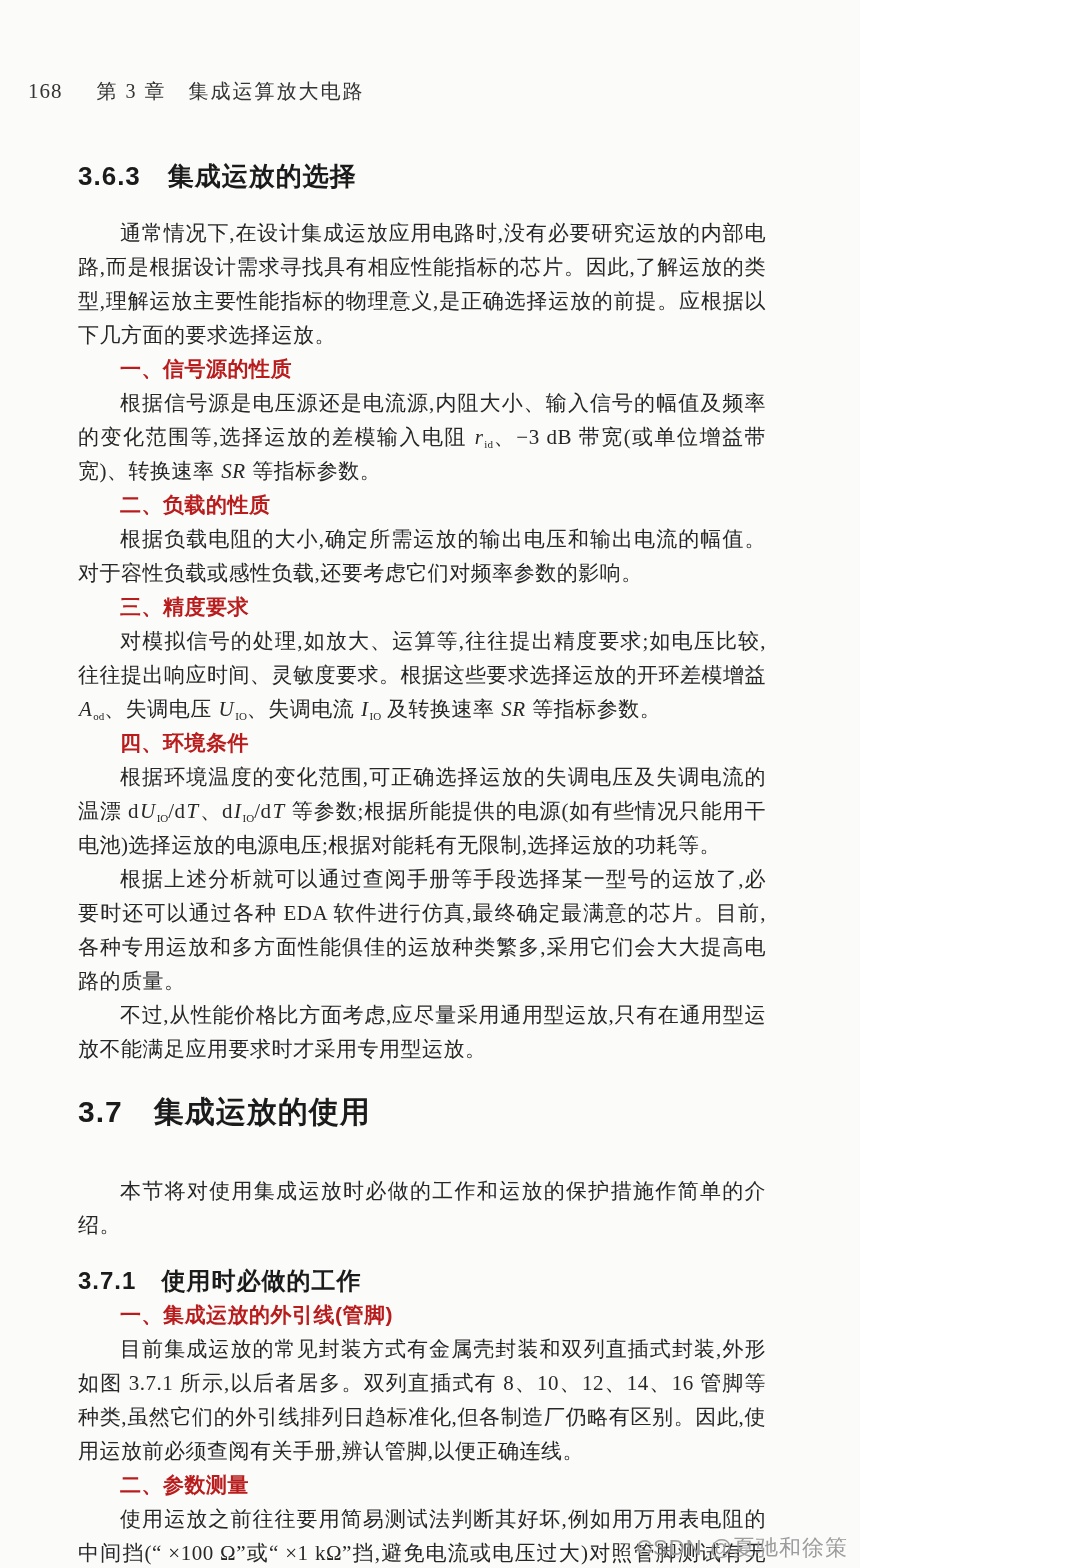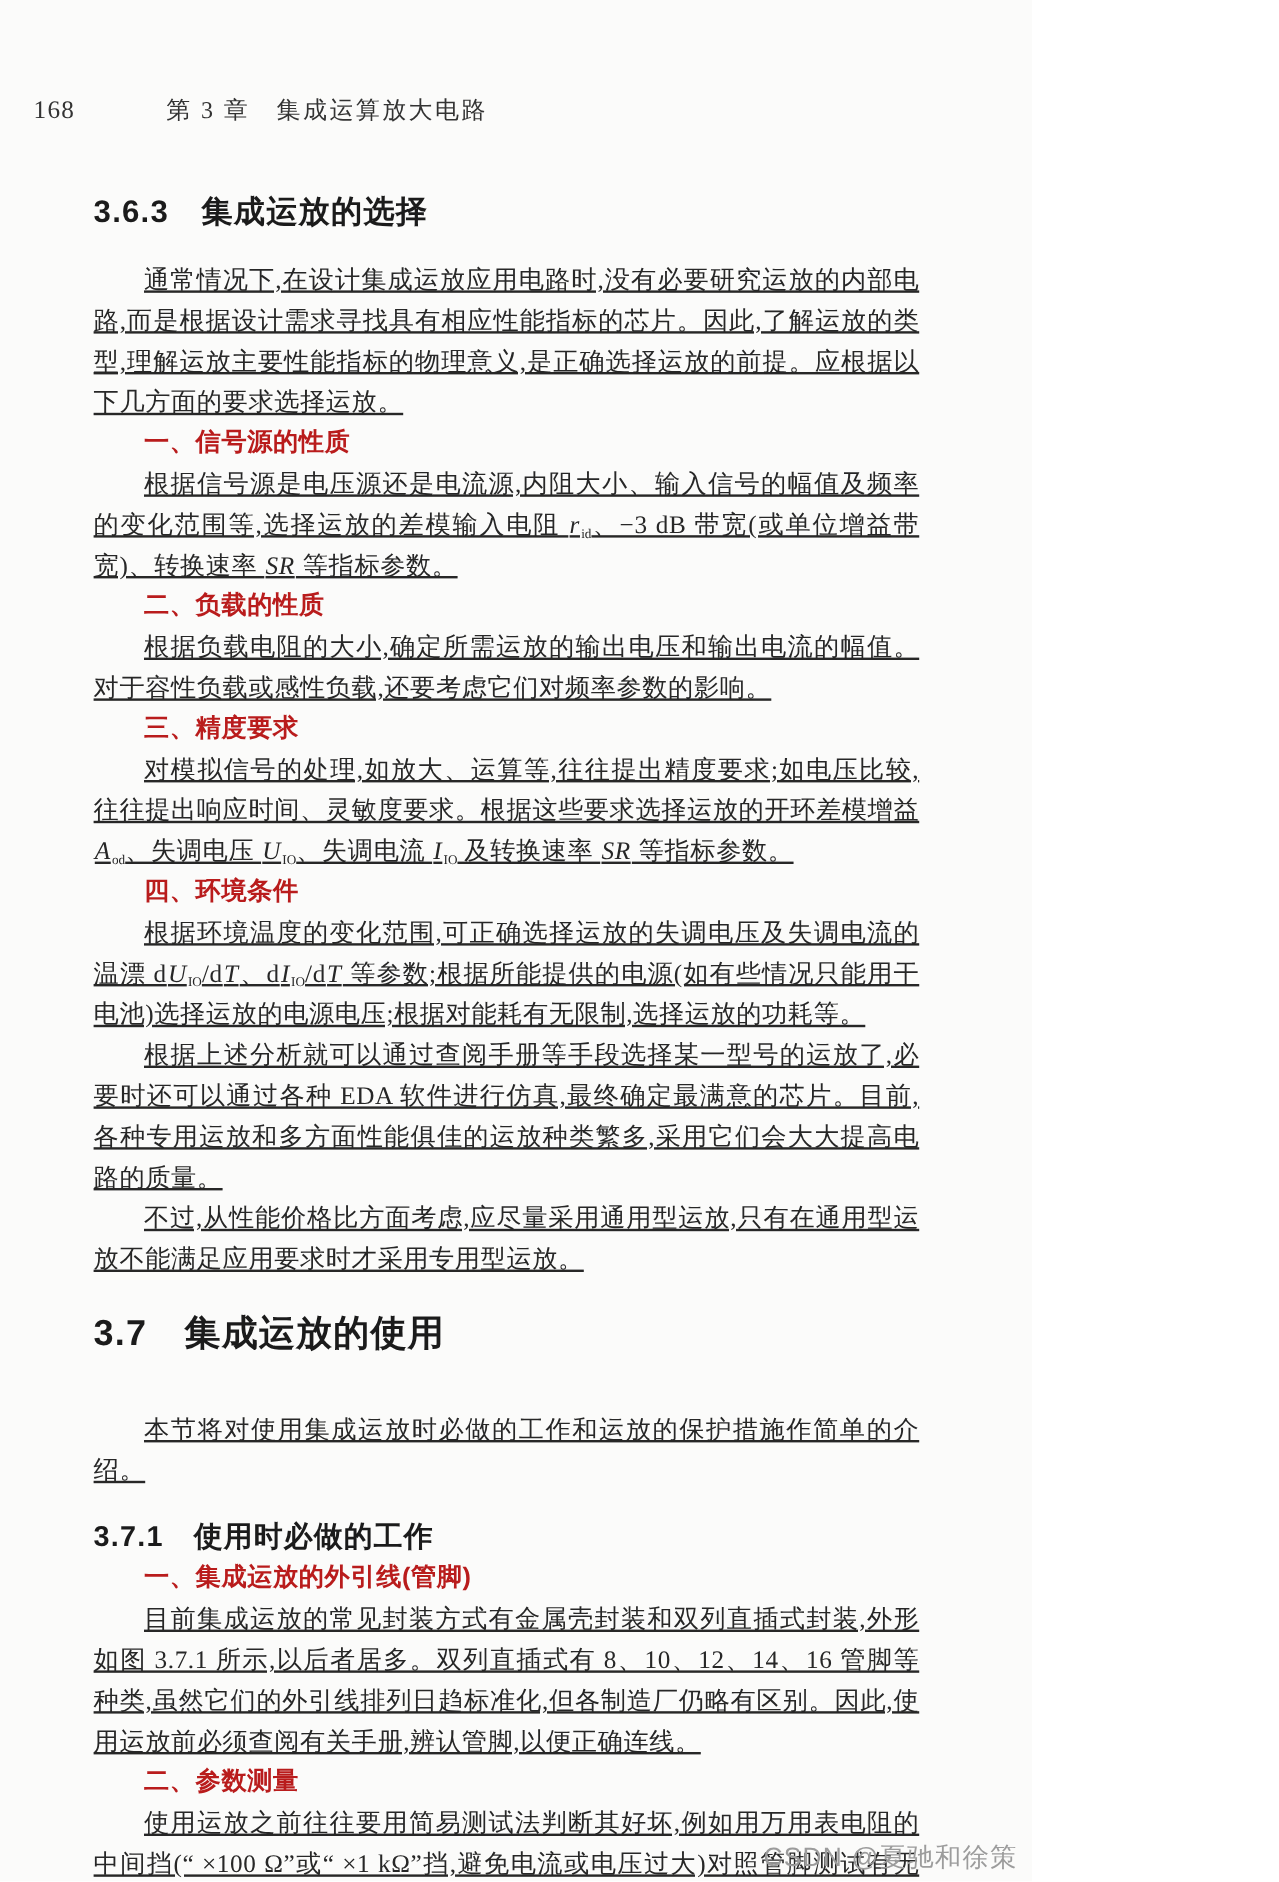--- a/index.html
+++ b/index.html
@@ -25,21 +25,21 @@
     font-size: 20px;
     color: #333;
     display: flex;
     align-items: baseline;
   }
   .running-head .pagenum {
     font-size: 21px;
     letter-spacing: 1px;
   }
   .running-head .chap {
-    margin-left: 76px;
+    margin-left: 34px;
     font-family: "Liberation Serif", "DejaVu Serif", serif;
     letter-spacing: 2px;
   }
   
   .content {
     position: absolute;
     left: 78px;
     right: 94px;
     top: 158px;
   }
@@ -72,21 +72,21 @@
   }
   p.body {
     margin: 0;
     font-size: 21px;
     line-height: 34px;
     text-align: justify;
     letter-spacing: 0.5px;
   }
   p.body.first { margin-top: 22px; }
   p.body.lead37 { margin-top: 42px; }
-  p.indent { text-indent: 2em; text-decoration: underline; }
+  p.indent { text-indent: 2em; }
   p.subhead {
     margin: 0;
     text-indent: 2em;
     font-family: "Liberation Sans", "DejaVu Sans", sans-serif;
     font-weight: 700;
     font-size: 21px;
     line-height: 34px;
     color: #b91c1c;
     letter-spacing: 0.5px;
   }

